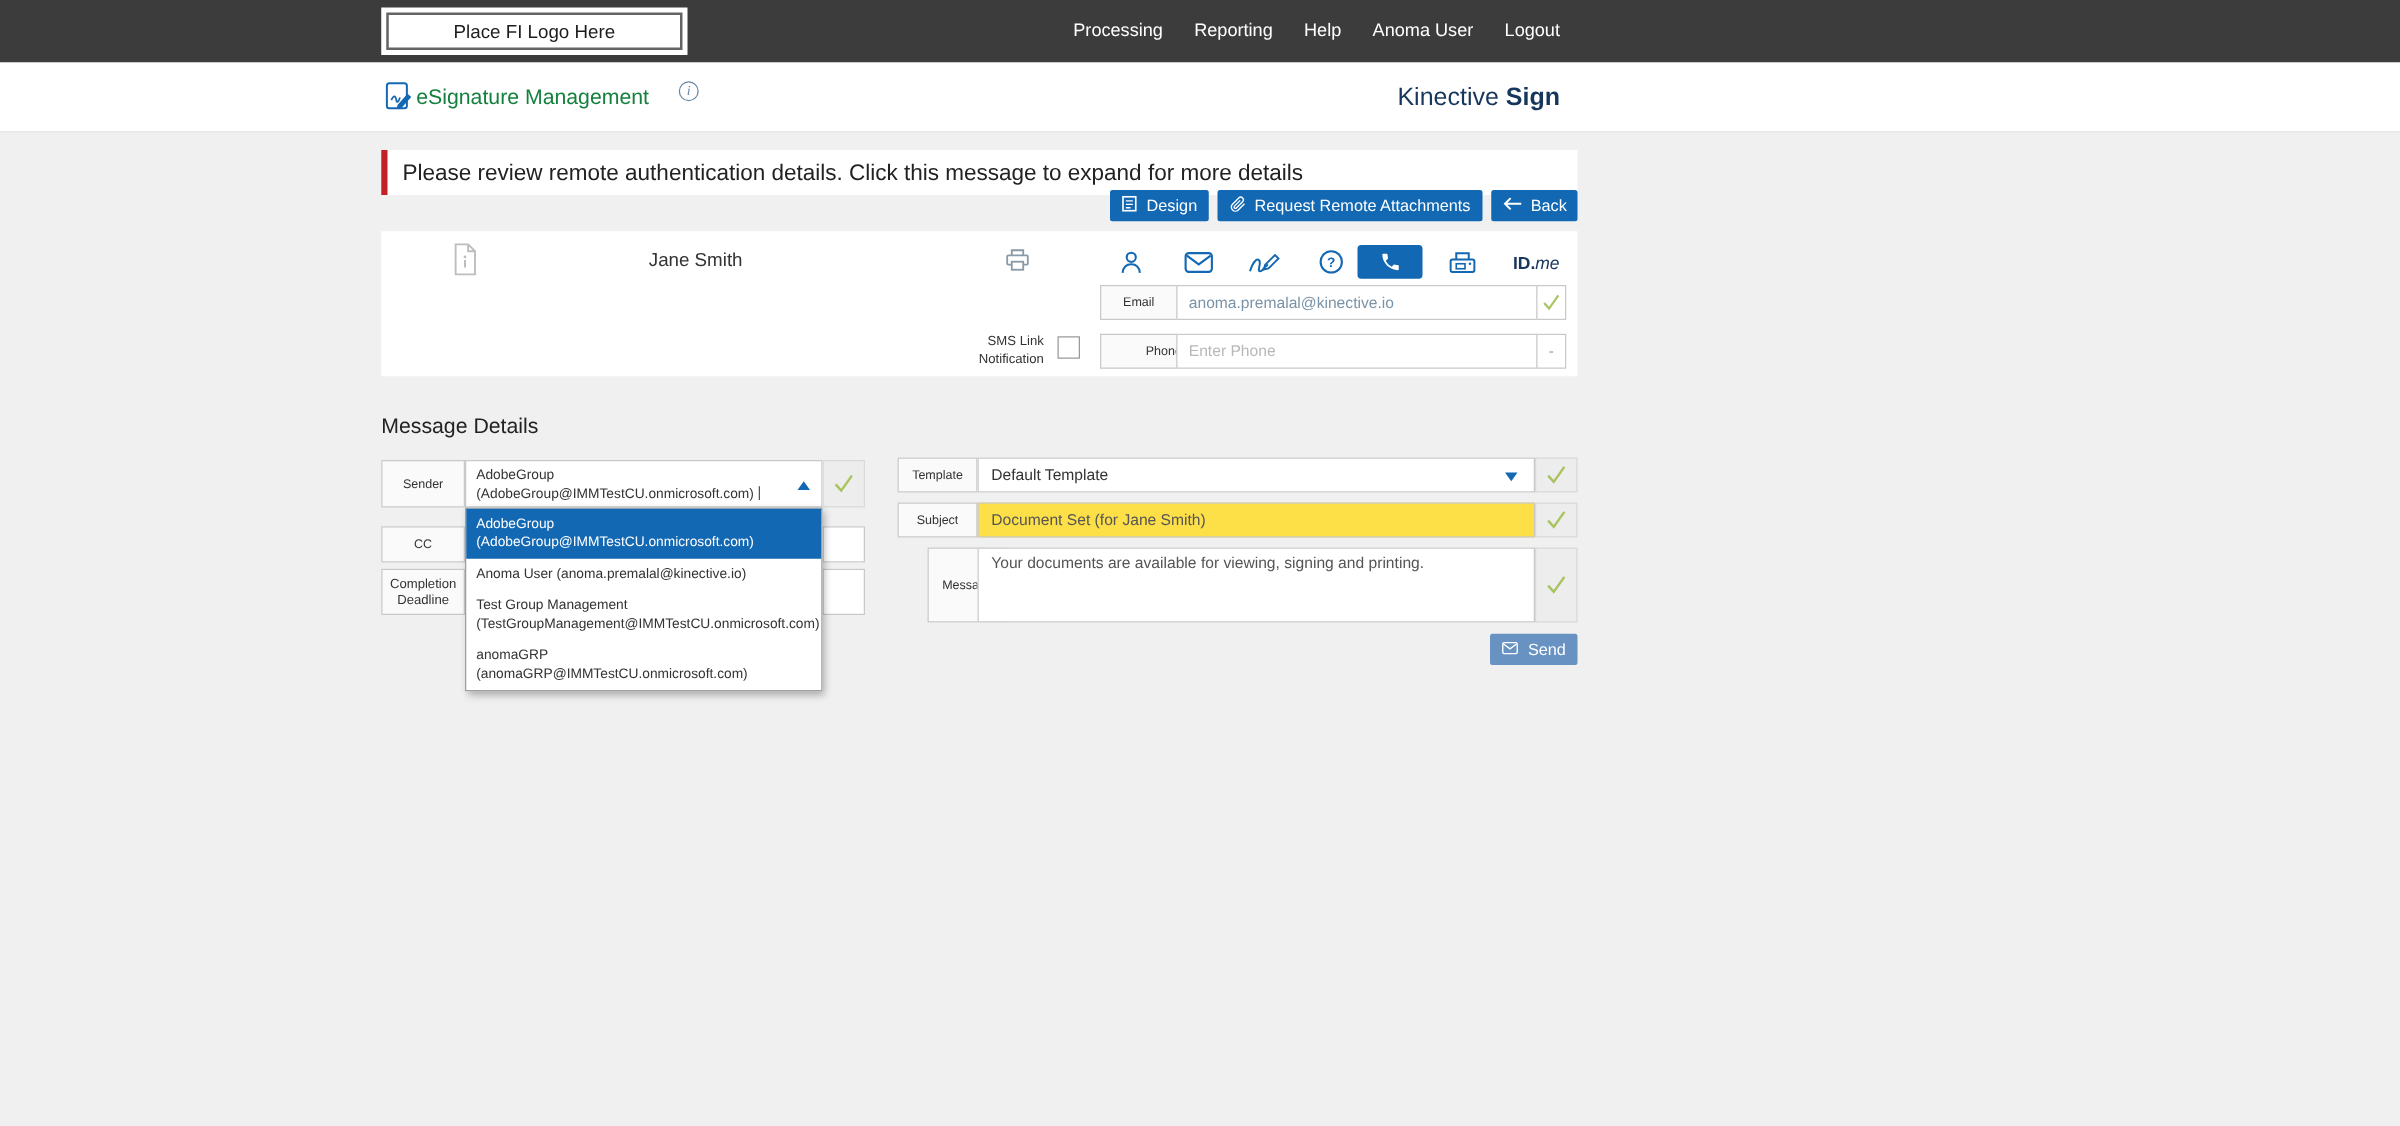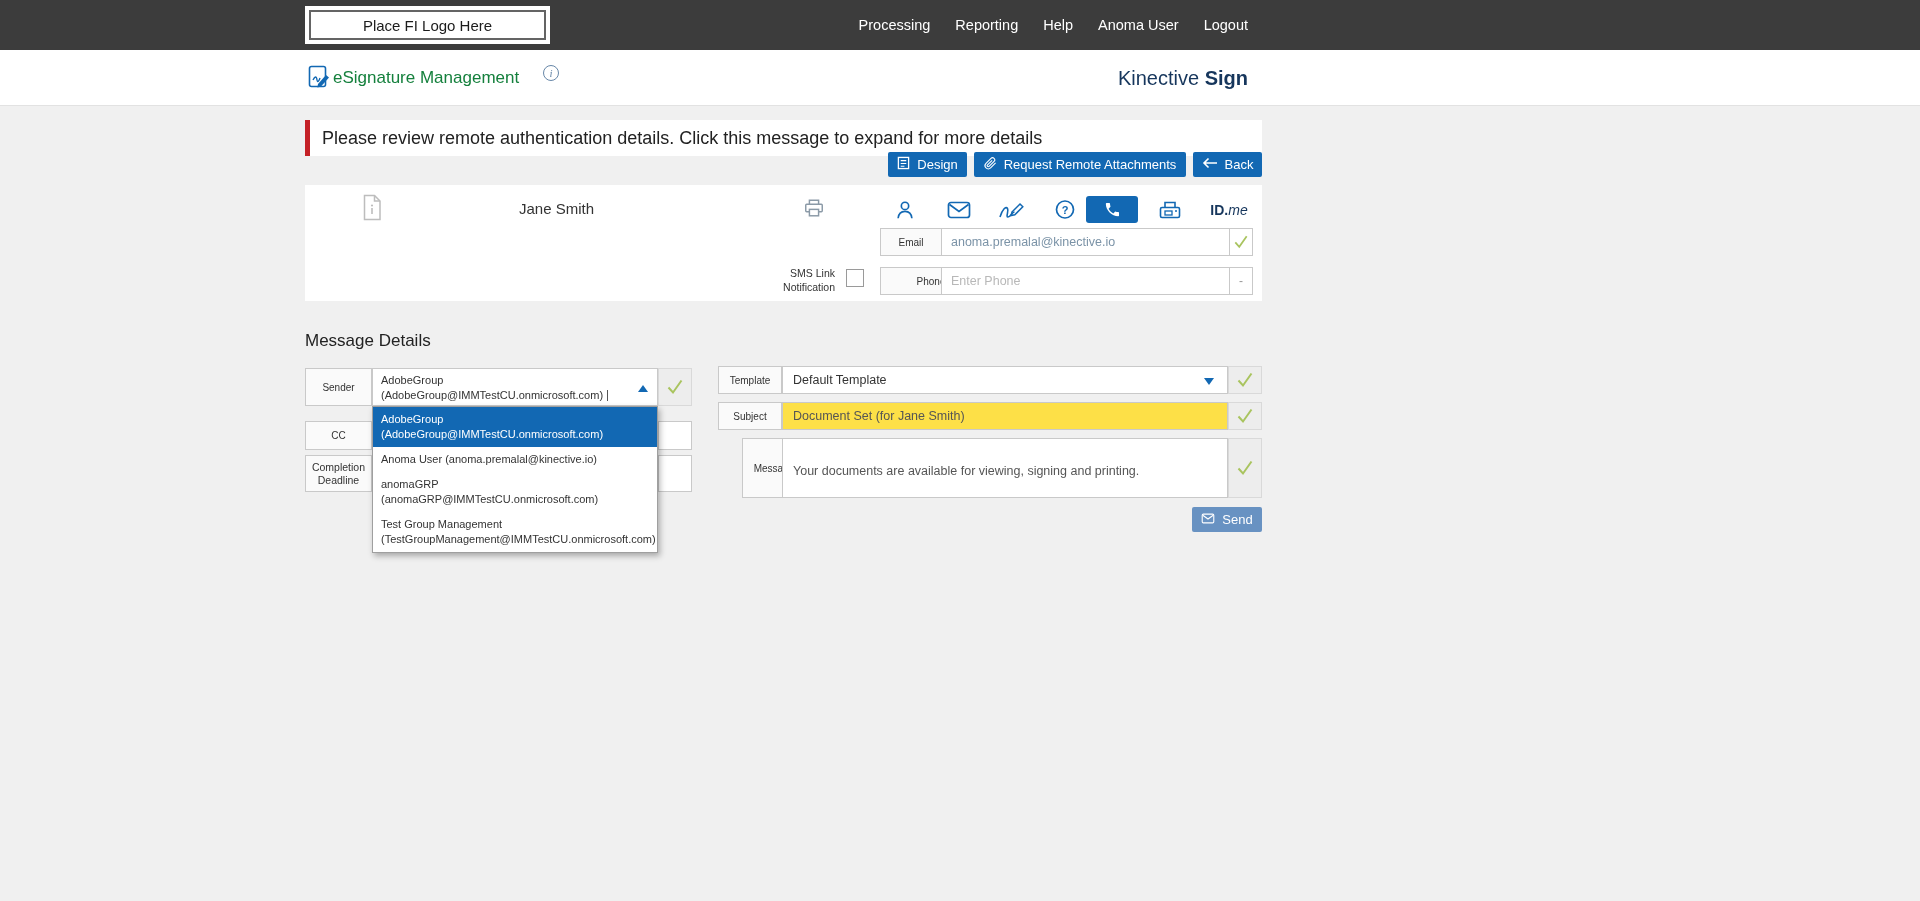--- a/index.html
+++ b/index.html
@@ -80,21 +80,21 @@
   #dl-field { position:absolute; left:372px; top:455px; width:286px; height:37px; border:1px solid #c9c9c9; background:#fff; cursor:pointer; }
   #dl-check { position:absolute; left:658px; top:455px; width:34px; height:37px; border:1px solid #c9c9c9; background:#fff; }
 
   #template-lbl { left:718px; top:366px; width:64px; height:28px; }
   .template-field { position:absolute; left:782px; top:366px; width:446px; height:28px; border:1px solid #c9c9c9; background:#fff; display:flex; align-items:center; padding:0 30px 0 10px; font-size:12.5px; color:#333; cursor:pointer; }
   #template-check { left:1228px; top:366px; width:34px; height:28px; }
   #subject-lbl { left:718px; top:402px; width:64px; height:28px; }
   #subject-field { position:absolute; left:782px; top:402px; width:446px; height:28px; border:1px solid #c9c9c9; background:#fde047; display:flex; align-items:center; padding:0 10px; font-size:12.5px; color:#555; cursor:text; }
   #subject-check { left:1228px; top:402px; width:34px; height:28px; }
   #message-lbl { left:718px; top:438px; width:64px; height:60px;margin-left:24px; }
-  #message-field { position:absolute; left:782px; top:438px; width:446px; height:60px; border:1px solid #c9c9c9; background:#fff; padding:24px 10px; font-size:12.5px; line-height:16px; color:#555; cursor:text; }
+  #message-field { position:absolute; left:782px; top:438px; width:446px; height:60px; border:1px solid #c9c9c9; background:#fff; padding:3px 10px; font-size:12.5px; line-height:16px; color:#555; cursor:text; }
   #message-check { left:1228px; top:438px; width:34px; height:60px; }
 
   #btn-send { position:absolute; left:1192px; top:507px; width:70px; height:25px; background:#6892c2; color:#fff; font-size:13px; display:flex; align-items:center; justify-content:center; gap:7px; border:none; border-radius:2px; cursor:pointer; font-family:"Liberation Sans", sans-serif; }
 </style>
 </head>
 <body>
 
 <div class="screen">
 
   <header class="topbar">
@@ -258,22 +258,22 @@
       <div>Completion</div>
       <div>Deadline</div>
     </div>
   </div>
   <div id="dl-field"></div>
   <div id="dl-check"></div>
 
   <div class="dropdown">
     <div class="option selected"><span>AdobeGroup (AdobeGroup@IMMTestCU.onmicrosoft.com)</span></div>
     <div class="option"><span>Anoma User (anoma.premalal@kinective.io)</span></div>
+    <div class="option"><span>Test Group Management (TestGroupManagement@IMMTestCU.onmicrosoft.com)</span></div>
     <div class="option"><span>anomaGRP (anomaGRP@IMMTestCU.onmicrosoft.com)</span></div>
-    <div class="option"><span>Test Group Management (TestGroupManagement@IMMTestCU.onmicrosoft.com)</span></div>
   </div>
 
   <div class="cellbox lbl" id="template-lbl">Template</div>
   <div class="template-field">
     <span>Default Template</span>
     <span class="arrow-down"></span>
   </div>
   <div class="check-cell" id="template-check">
     <svg width="18" height="16" viewBox="0 0 18 16">
       <path d="M2.5 8.5l4.5 5L15.5 1.5" fill="none" stroke="#a9c45f" stroke-width="2"></path>

